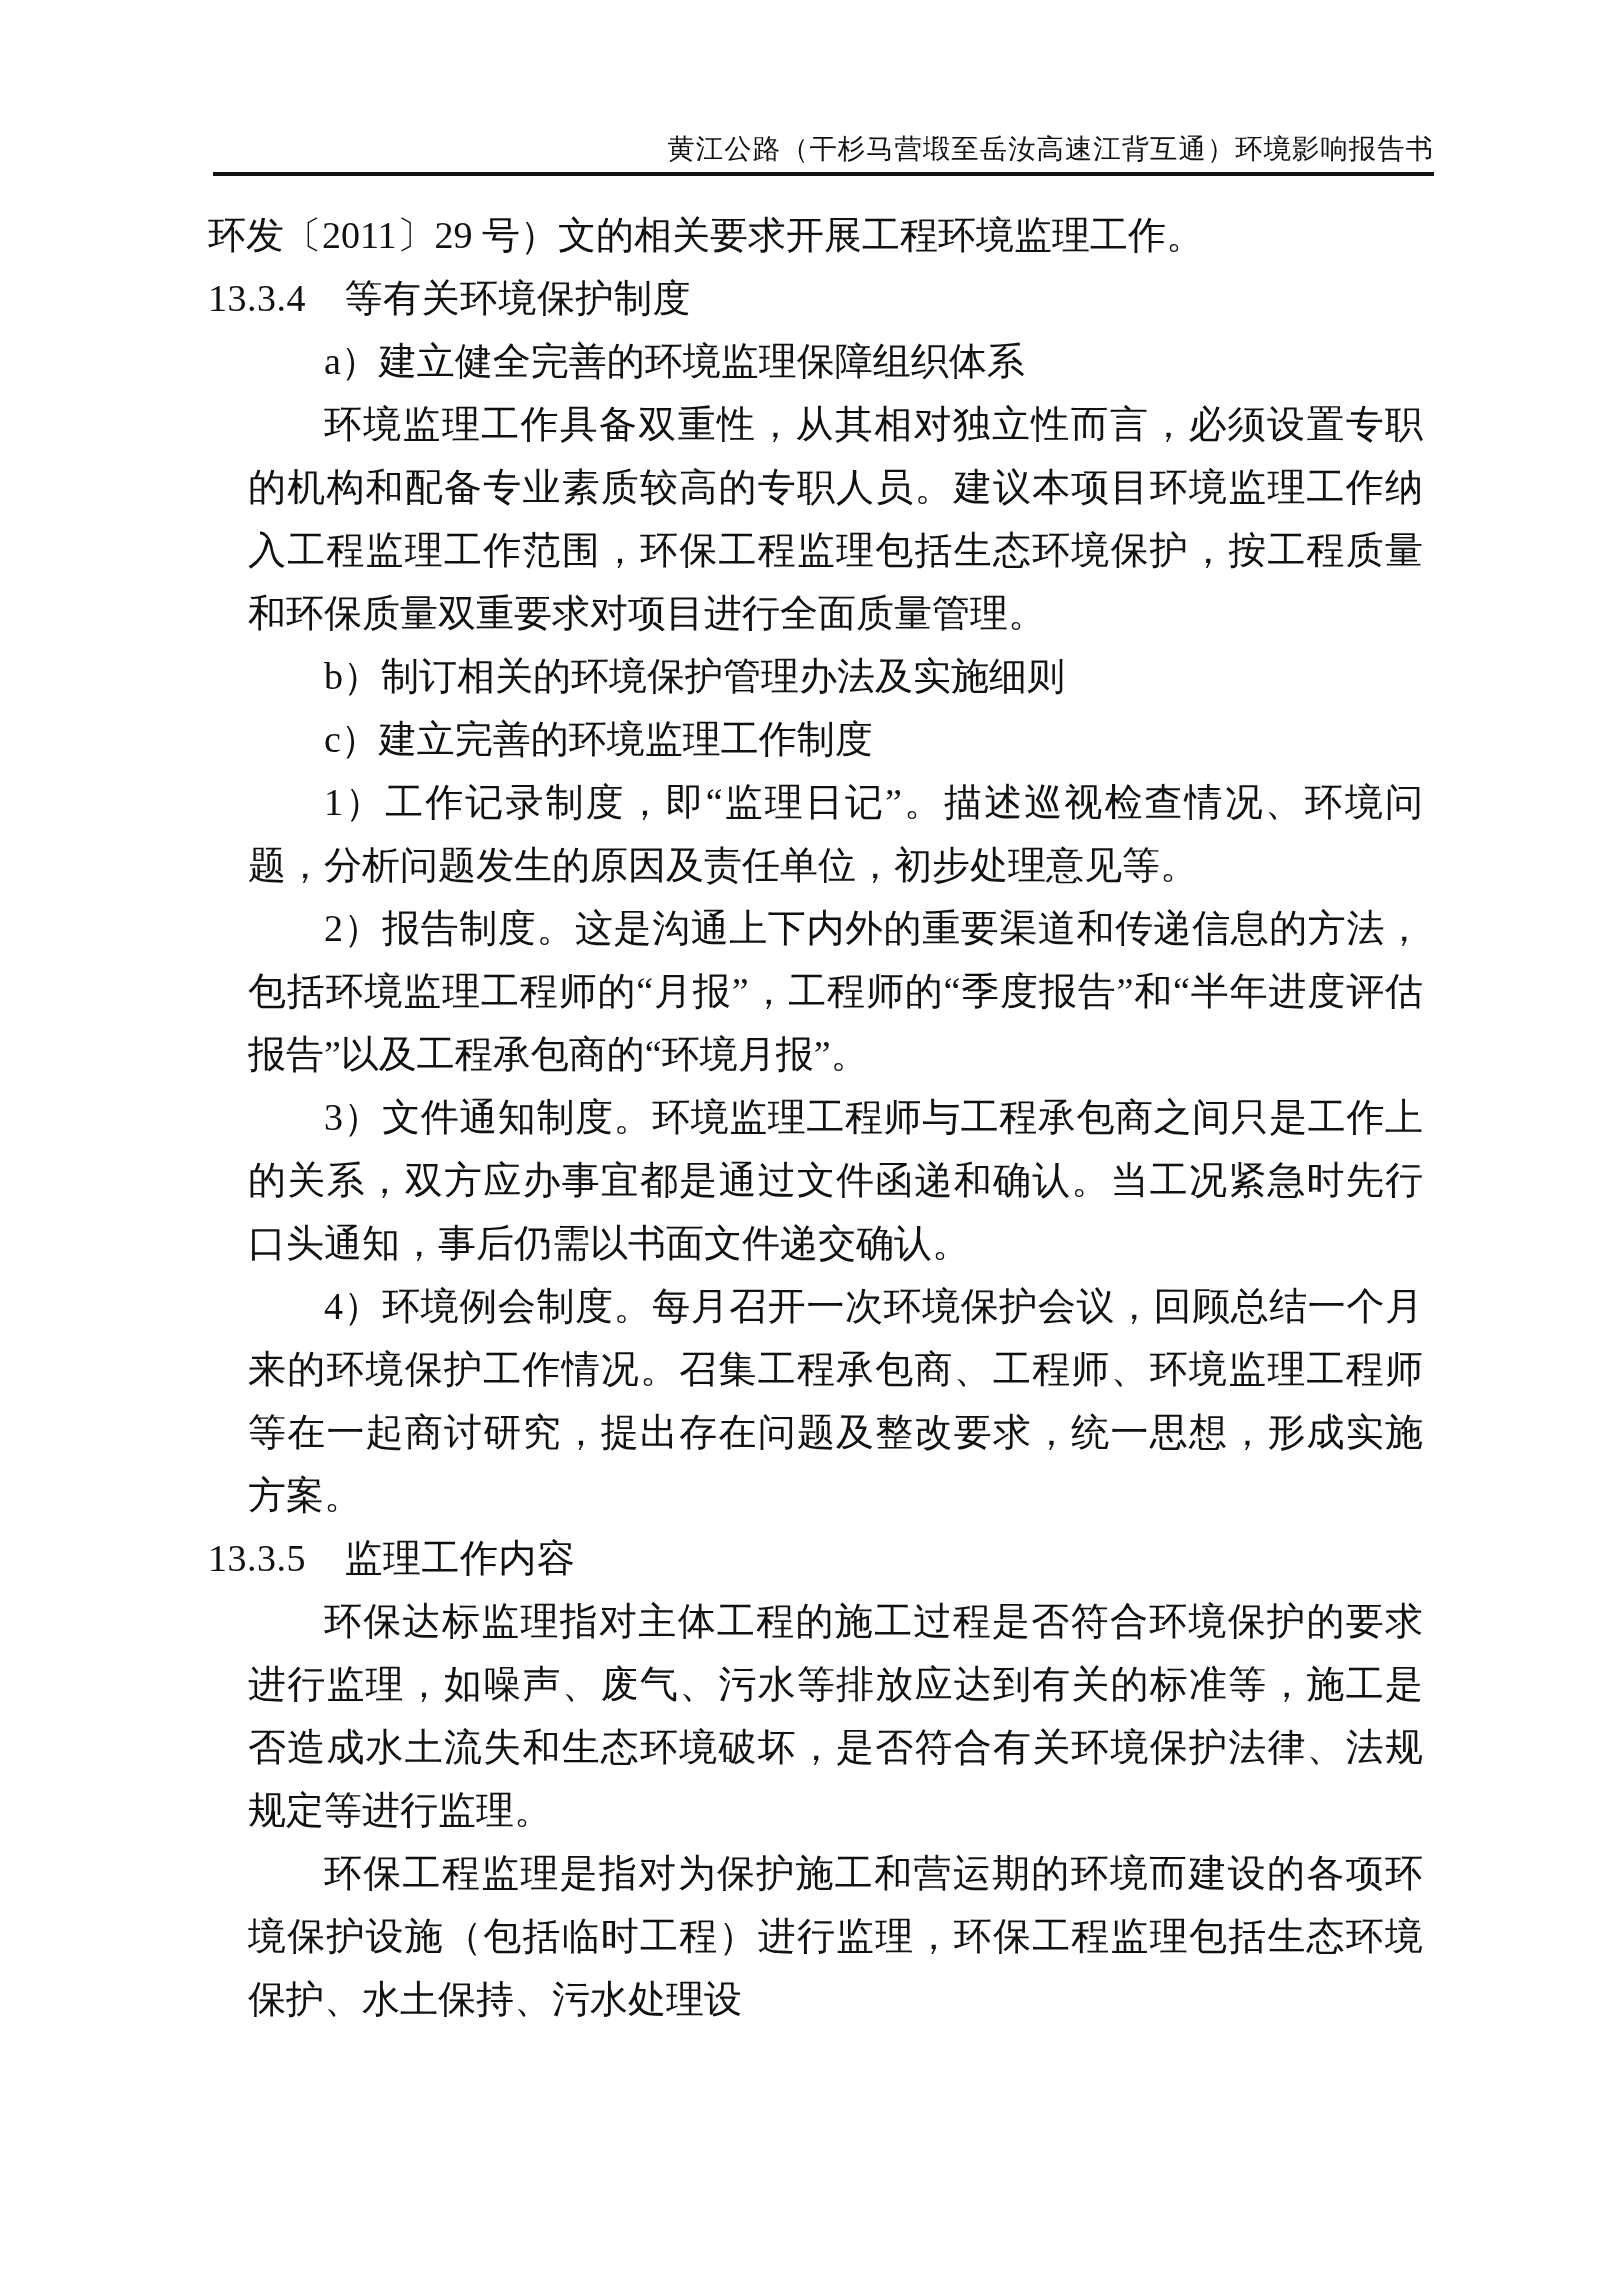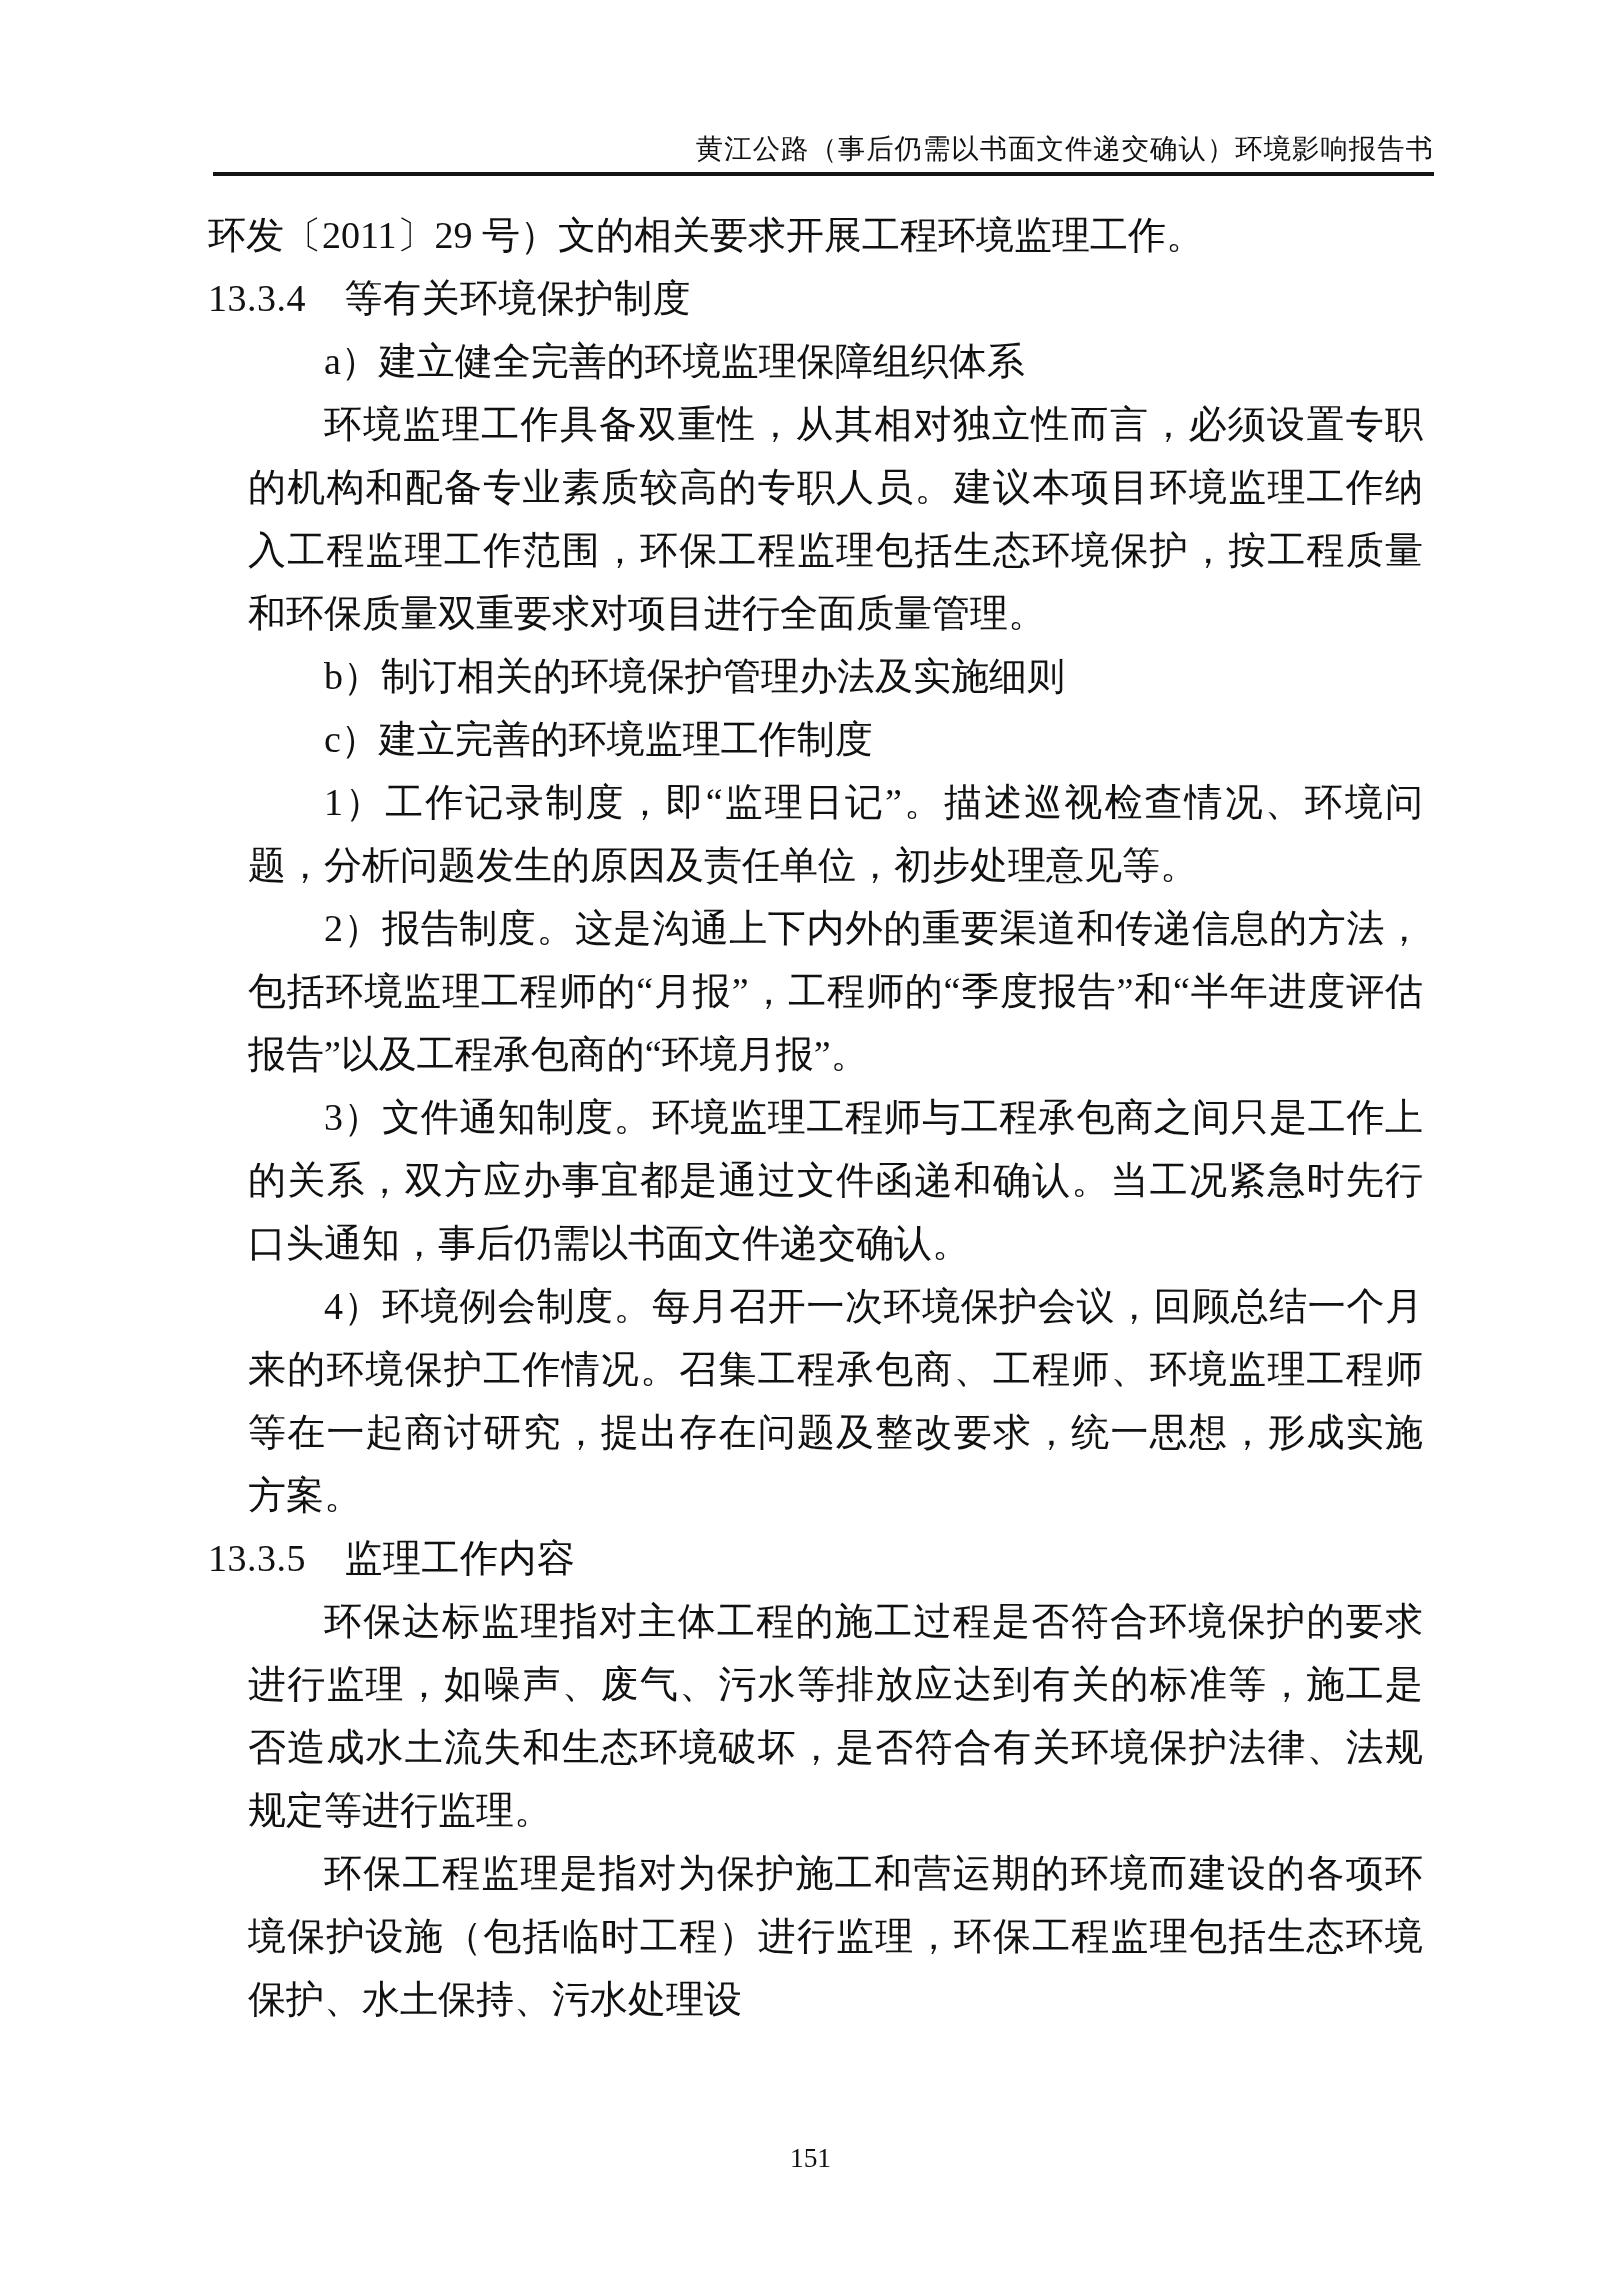--- a/index.html
+++ b/index.html
@@ -62,37 +62,34 @@
     font-size: 27.4px;
     line-height: 31px;
   }
 </style>
 </head>
 <body>
 
 <div class="page">
 
   <div class="page-header">
-    <span>黄江公路（事后仍需以书面文件递交确认）环境影响报告书</span>
+    <span>黄江公路（干杉马营塅至岳汝高速江背互通）环境影响报告书</span>
   </div>
 
   <div class="doc-body">
       <p class="para continuation">环发〔2011〕29 号）文的相关要求开展工程环境监理工作。</p>
       <p class="para heading">13.3.4　等有关环境保护制度</p>
       <p class="para indent">a）建立健全完善的环境监理保障组织体系</p>
       <p class="para indent">环境监理工作具备双重性，从其相对独立性而言，必须设置专职的机构和配备专业素质较高的专职人员。建议本项目环境监理工作纳入工程监理工作范围，环保工程监理包括生态环境保护，按工程质量和环保质量双重要求对项目进行全面质量管理。</p>
       <p class="para indent">b）制订相关的环境保护管理办法及实施细则</p>
       <p class="para indent">c）建立完善的环境监理工作制度</p>
       <p class="para indent">1）工作记录制度，即“监理日记”。描述巡视检查情况、环境问题，分析问题发生的原因及责任单位，初步处理意见等。</p>
       <p class="para indent">2）报告制度。这是沟通上下内外的重要渠道和传递信息的方法，包括环境监理工程师的“月报”，工程师的“季度报告”和“半年进度评估报告”以及工程承包商的“环境月报”。</p>
       <p class="para indent">3）文件通知制度。环境监理工程师与工程承包商之间只是工作上的关系，双方应办事宜都是通过文件函递和确认。当工况紧急时先行口头通知，事后仍需以书面文件递交确认。</p>
       <p class="para indent">4）环境例会制度。每月召开一次环境保护会议，回顾总结一个月来的环境保护工作情况。召集工程承包商、工程师、环境监理工程师等在一起商讨研究，提出存在问题及整改要求，统一思想，形成实施方案。</p>
       <p class="para heading">13.3.5　监理工作内容</p>
       <p class="para indent">环保达标监理指对主体工程的施工过程是否符合环境保护的要求进行监理，如噪声、废气、污水等排放应达到有关的标准等，施工是否造成水土流失和生态环境破坏，是否符合有关环境保护法律、法规规定等进行监理。</p>
       <p class="para indent">环保工程监理是指对为保护施工和营运期的环境而建设的各项环境保护设施（包括临时工程）进行监理，环保工程监理包括生态环境保护、水土保持、污水处理设</p>
     </div>
 
-  <div class="page-footer">
-    <span>151</span>
-  </div>
 
 </div>
 
 
 </body></html>

